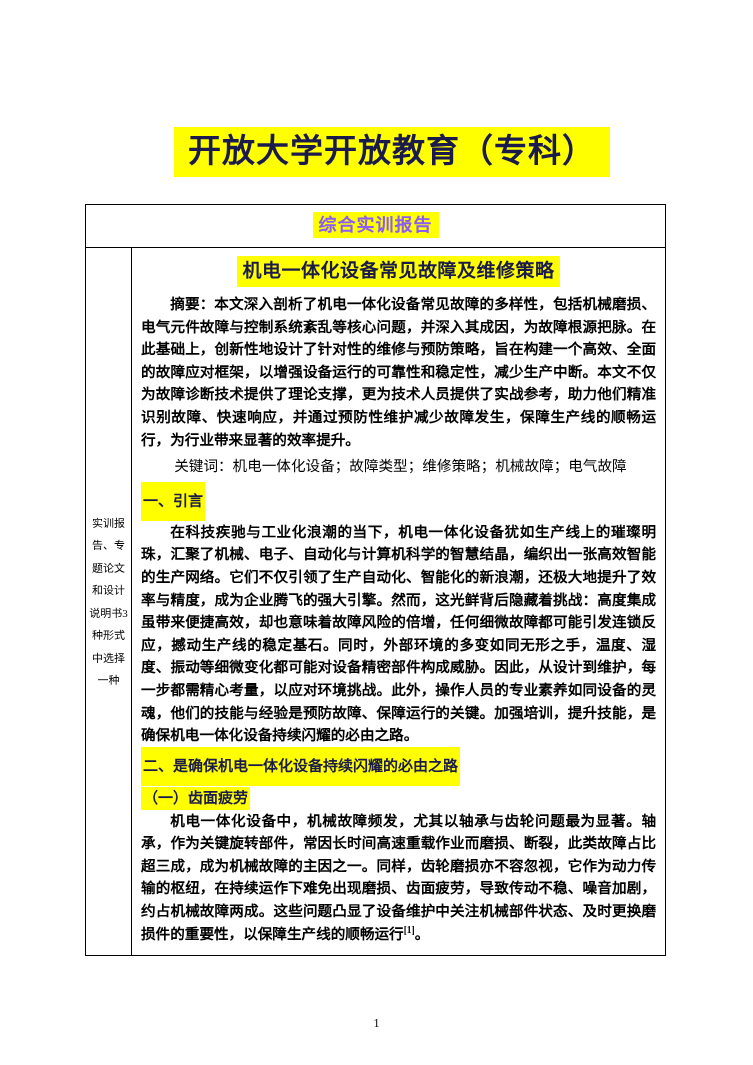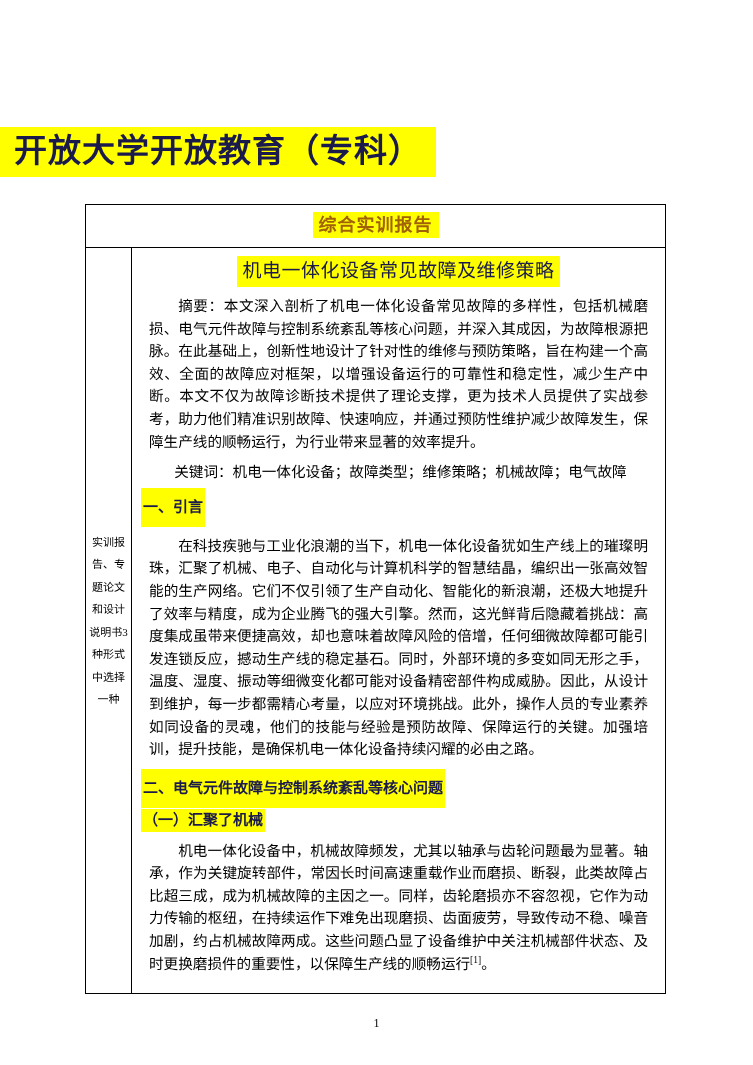--- a/index.html
+++ b/index.html
@@ -22,22 +22,22 @@
     width: 753px;
     height: 1065px;
     box-sizing: border-box;
   }
 
   
   .doc-title-wrap {
     position: absolute;
     left: 0;
     top: 127px;
-    width: 663px;
-    text-align: left;
+    width: 610px;
+    text-align: right;
     border-radius: 7px;
   }
   .doc-title {
     display: inline-block;
     background: #ffff00;
     color: #1a1a4d;
     font-family: "Liberation Serif", "DejaVu Serif", serif;
     font-weight: bold;
     font-size: 33px;
     line-height: 44px;
@@ -63,21 +63,21 @@
 
   .cell-header {
     text-align: center;
     height: 34px;
     vertical-align: middle !important;
     padding: 3px 0 5px 0 !important;
   }
   .header-text {
     display: inline-block;
     background: #ffff00;
-    color: #a16207;
+    color: #8b5cf6;
     font-weight: bold;
     font-size: 18px;
     line-height: 26px;
     padding: 0 6px;
     letter-spacing: 1px;
   }
 
   .cell-side {
     width: 46px;
     text-align: center;
@@ -99,36 +99,37 @@
 
   
   .paper-title-wrap {
     text-align: center;
     margin: 2px 0 6px 0;
   }
   .paper-title {
     display: inline-block;
     background: #ffff00;
     color: #1a1a4d;
-    font-weight: normal;
+    font-weight: bold;
     font-size: 19px;
     line-height: 28px;
     padding: 1px 5px 2px 5px;
     letter-spacing: 0.5px;
   }
 
   p.body-para {
-    margin: 8px;
+    margin: 0;
     font-size: 14.6px;
     line-height: 22.6px;
     text-align: justify;
     text-justify: inter-ideograph;
     text-indent: 2em;
     color: #000;
     font-family: "Liberation Serif", "DejaVu Serif", serif;
+    font-weight: bold;
   }
   p.keywords {
     margin: 4px;
     font-size: 14.6px;
     line-height: 22.6px;
     text-indent: 2em;
     text-align: left;
     color: #000;
   }
 
@@ -207,25 +208,25 @@
 
           <p class="keywords">关键词：机电一体化设备；故障类型；维修策略；机械故障；电气故障</p>
 
           <div class="heading-line">
             <span class="heading-1">一、引言</span>
           </div>
 
           <p class="body-para">在科技疾驰与工业化浪潮的当下，机电一体化设备犹如生产线上的璀璨明珠，汇聚了机械、电子、自动化与计算机科学的智慧结晶，编织出一张高效智能的生产网络。它们不仅引领了生产自动化、智能化的新浪潮，还极大地提升了效率与精度，成为企业腾飞的强大引擎。然而，这光鲜背后隐藏着挑战：高度集成虽带来便捷高效，却也意味着故障风险的倍增，任何细微故障都可能引发连锁反应，撼动生产线的稳定基石。同时，外部环境的多变如同无形之手，温度、湿度、振动等细微变化都可能对设备精密部件构成威胁。因此，从设计到维护，每一步都需精心考量，以应对环境挑战。此外，操作人员的专业素养如同设备的灵魂，他们的技能与经验是预防故障、保障运行的关键。加强培训，提升技能，是确保机电一体化设备持续闪耀的必由之路。</p>
 
           <div class="heading-line">
-            <span class="heading-1">二、电气元件故障与控制系统紊乱等核心问题</span>
+            <span class="heading-1">二、是确保机电一体化设备持续闪耀的必由之路</span>
           </div>
 
           <div class="heading-line">
-            <span class="heading-2">（一）汇聚了机械</span>
+            <span class="heading-2">（一）齿面疲劳</span>
           </div>
 
           <p class="body-para"><span>机电一体化设备中，机械故障频发，尤其以轴承与齿轮问题最为显著。轴承，作为关键旋转部件，常因长时间高速重载作业而磨损、断裂，此类故障占比超三成，成为机械故障的主因之一。同样，齿轮磨损亦不容忽视，它作为动力传输的枢纽，在持续运作下难免出现磨损、齿面疲劳，导致传动不稳、噪音加剧，约占机械故障两成。这些问题凸显了设备维护中关注机械部件状态、及时更换磨损件的重要性，以保障生产线的顺畅运行</span><sup class="cite">[1]</sup><span>。</span></p>
 
         </td>
       </tr>
     </tbody>
   </table>
 
   <div class="page-number">1</div>

